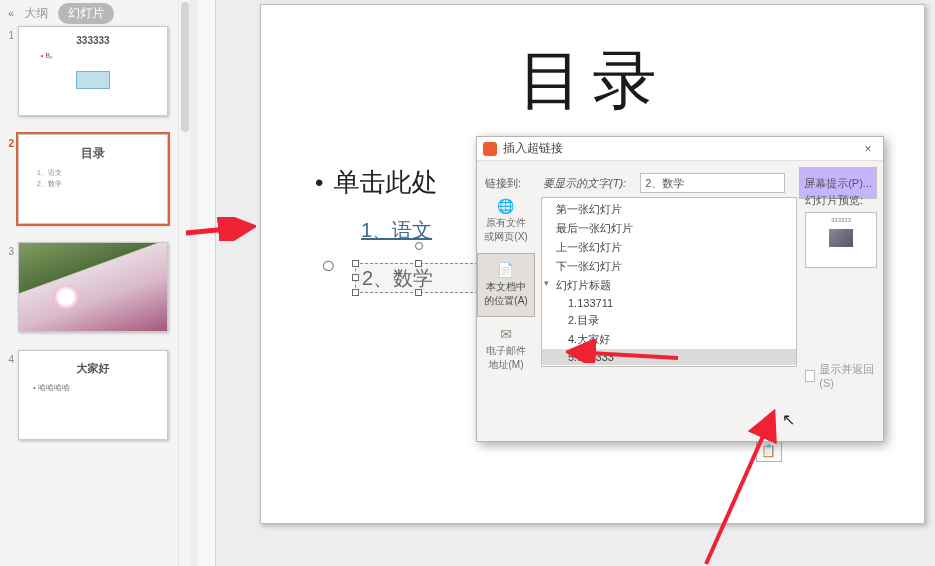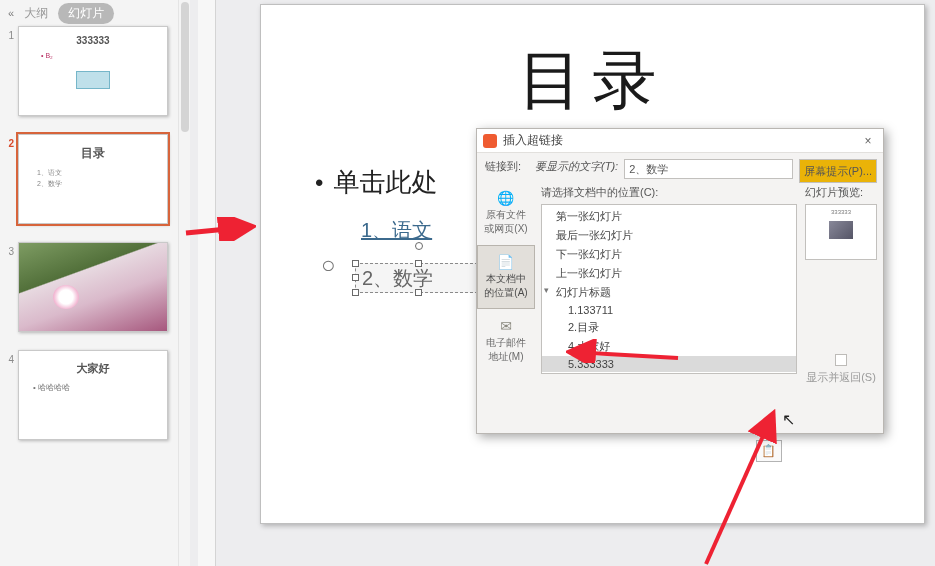--- a/index.html
+++ b/index.html
@@ -171,46 +171,46 @@
     position:absolute;
     left: 756px; top: 440px;
     width: 26px; height: 22px;
     border:1px solid #b3b3b3; background:#fafafa;
     font-size:12px; color:#8a7a3c; text-align:center; line-height:20px;
     z-index:40;
   }
   
   .dialog {
     position:absolute;
-    left: 476px; top: 128px;
+    left: 476px; top: 136px;
     width: 408px; height: 306px;
     background:#f4f3f2;
     border:1px solid #b9b6b2;
     box-shadow: 3px 3px 10px rgba(0,0,0,.35);
     z-index: 50;
   }
   .dlg-titlebar{
     height:24px; background:#fff; border-bottom:1px solid #e2e0dd;
     display:flex; align-items:center; padding:0 4px 0 6px;
     color:#444;
   }
   .dlg-logo{width:14px;height:14px;background:#ef5b31;border-radius:3px;margin-right:6px;display:inline-block;}
   .dlg-close{margin-left:auto;width:22px;text-align:center;color:#666;}
   .dlg-row1{
-    display:flex; align-items:flex-start; gap:6px;
+    display:flex; align-items:center; gap:14px;
     padding:6px 6px 4px 8px;
     font-size:11px; color:#555;
   }
   .dlg-text-input{
     flex:1; height:20px; background:#fff; border:1px solid #c2c0bd;
     padding:0 4px; font-size:11px; display:flex; align-items:center;
   }
   .dlg-tipbtn{
-    height:24px; padding:0 4px; border:1px solid #c2c0bd;
-    background:#eab308; font-size:11px; color:#555; display:flex;align-items:center;
+    height:32px; padding:0 4px; border:1px solid #c2c0bd;
+    background:#c4b5fd; font-size:11px; color:#555; display:flex;align-items:center;
   }
   .dlg-body{
     position:absolute; left:0; top:52px; right:0; bottom:34px;
     display:flex;
   }
   .dlg-tabs{
     width:58px; background:#f4f3f2; display:flex;flex-direction:column;
     font-size:10px; color:#6a6a6a; text-align:center;
   }
   .dlg-tab{padding:8px 2px; border:1px solid transparent;}
@@ -227,21 +227,21 @@
   .tree-expand:before{content:"▾"; color:#777; position:absolute; margin-left:-12px; font-size:9px;}
   .tree-item.selected{background:#dadada;}
   .dlg-preview{
     width:80px; padding:4px 6px 0 2px; font-size:11px;color:#555;
   }
   .preview-box{
     margin-top:4px; height:56px; background:#fff; border:1px solid #c2c0bd;
     font-size:6px; text-align:center; padding:4px 4px; color:#7a7a7a;
   }
   .preview-box .pimg{margin-top:6px;width:24px;height:18px;background:linear-gradient(135deg,#889,#556);display:inline-block;}
-  .checkbox-row{margin-top:94px; display:flex;align-items:center;gap:4px;font-size:11px;color:#9a9a9a;flex-direction:column;}
+  .checkbox-row{margin-top:94px; display:flex;align-items:center;gap:4px;font-size:11px;color:#9a9a9a;}
   .chk{width:12px;height:12px;border:1px solid #bdbbb8;background:#fff;}
   .dlg-footer{
     position:absolute; left:0; bottom:0; right:0; height:34px;
     border-top:1px solid #dcd9d4;
     display:flex; align-items:center; padding:0 8px; gap:8px;
     font-size:11px;
   }
   .linkcolor{color:#555;}
   .help{color:#3478c8;display:flex;align-items:center;gap:3px;}
   .help-ico{width:12px;height:12px;border:1px solid #3478c8;border-radius:50%;font-size:9px;text-align:center;line-height:11px;}
@@ -359,26 +359,25 @@
 的位置(A)</span>
       </div>
       <div class="dlg-tab">
         <span class="ico">✉</span>
         <span style="white-space:pre-line;">电子邮件
 地址(M)</span>
       </div>
     </div>
 
     <div class="dlg-main">
-      <div class="dlg-label">请选择文档中的位置(C):</div>
       <div class="dlg-tree">
         <div class="tree-item">第一张幻灯片</div>
         <div class="tree-item">最后一张幻灯片</div>
+        <div class="tree-item">上一张幻灯片</div>
         <div class="tree-item">下一张幻灯片</div>
-        <div class="tree-item">上一张幻灯片</div>
         <div class="tree-item tree-expand" style="position:relative;">幻灯片标题</div>
         <div class="tree-item tree-sub">1.133711</div>
         <div class="tree-item tree-sub">2.目录</div>
         <div class="tree-item tree-sub">4.大家好</div>
         <div class="tree-item tree-sub selected">5.333333</div>
       </div>
     </div>
 
     <div class="dlg-preview">
       <div>幻灯片预览:</div>

